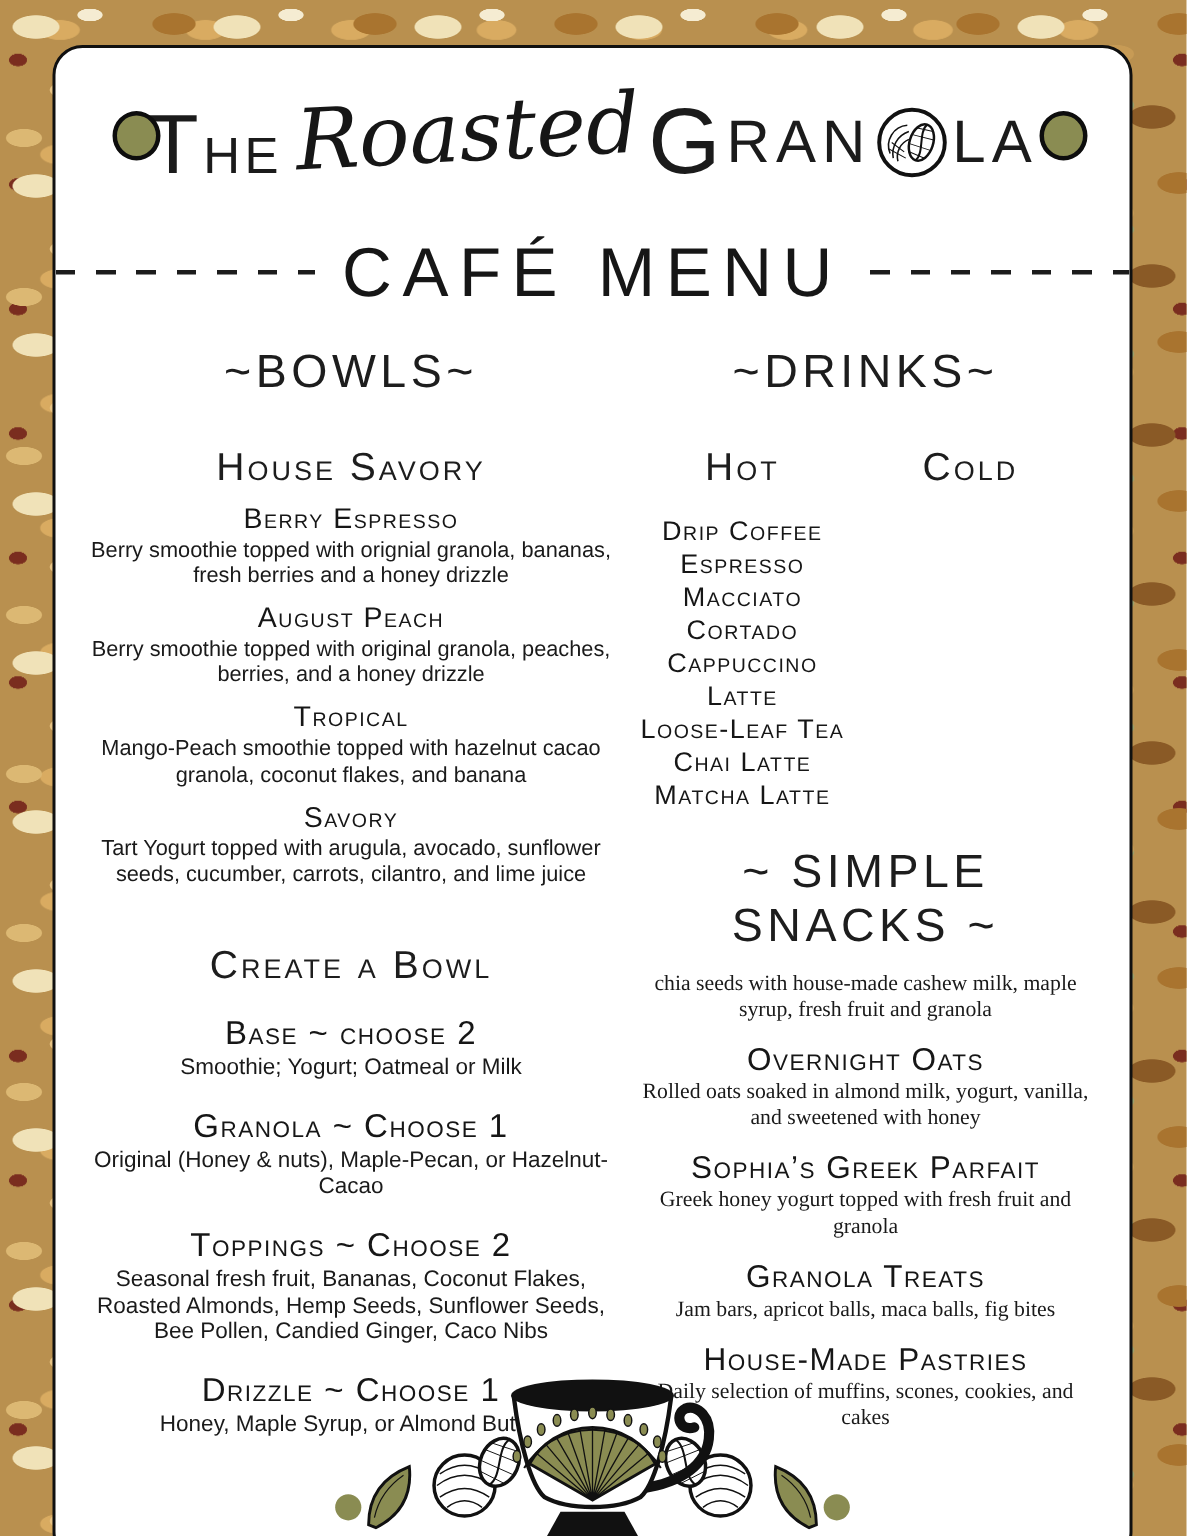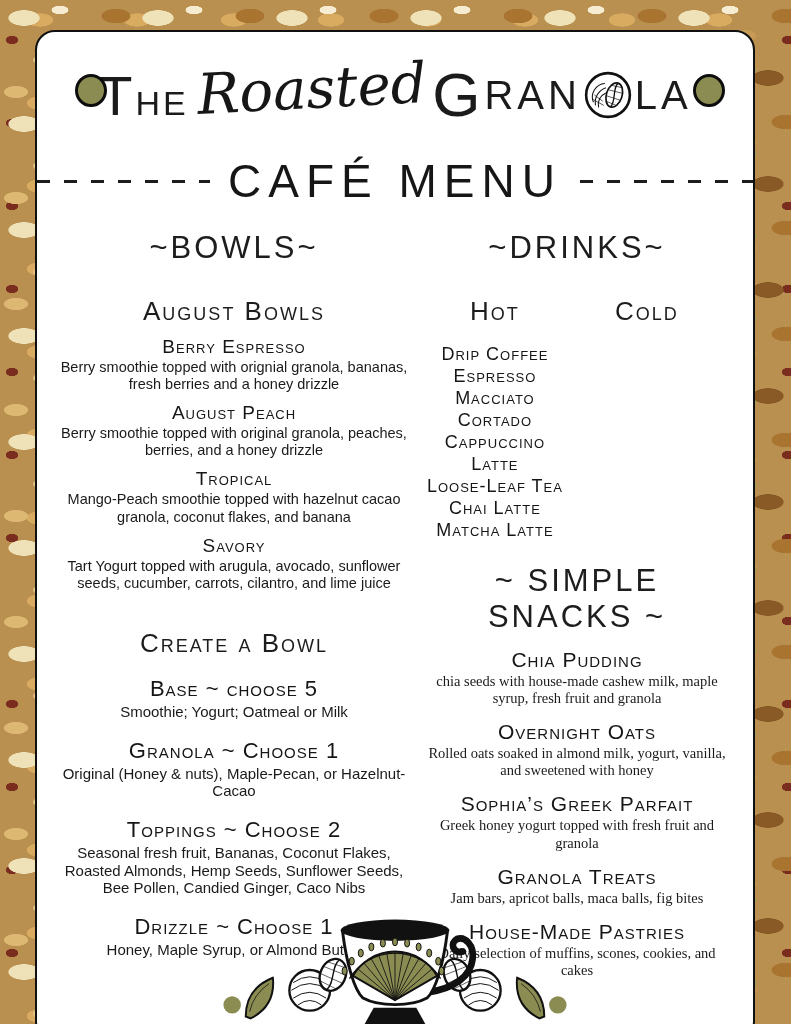--- a/index.html
+++ b/index.html
@@ -133,21 +133,21 @@
       <h1 class="menu-title">CAFÉ MENU</h1>
       <span class="dash-line"></span>
     </div>
   </header>
 
   <main class="columns">
 
     <section class="col-left">
       <h2 class="sec">~BOWLS~</h2>
 
-      <h3 class="sub house">August Bowls</h3>
+      <h3 class="sub house">House Savory</h3>
 
       <div class="item">
         <div class="item-name">Berry Espresso</div>
         <div class="item-desc">Berry smoothie topped with orignial granola, bananas, fresh berries and a honey drizzle</div>
       </div>
       <div class="item">
         <div class="item-name">August Peach</div>
         <div class="item-desc">Berry smoothie topped with original granola, peaches, berries, and a honey drizzle</div>
       </div>
       <div class="item">
@@ -156,21 +156,21 @@
       </div>
       <div class="item">
         <div class="item-name">Savory</div>
         <div class="item-desc">Tart Yogurt topped with arugula, avocado, sunflower seeds, cucumber, carrots, cilantro, and lime juice</div>
       </div>
 
       <h3 class="sub create-title">Create a Bowl</h3>
 
       <div class="create">
         <div class="item">
-          <div class="item-name">Base ~ choose 5</div>
+          <div class="item-name">Base ~ choose 2</div>
           <div class="item-desc">Smoothie; Yogurt; Oatmeal or Milk</div>
         </div>
         <div class="item">
           <div class="item-name">Granola ~ Choose 1</div>
           <div class="item-desc">Original (Honey &amp; nuts), Maple-Pecan, or Hazelnut-Cacao</div>
         </div>
         <div class="item">
           <div class="item-name">Toppings ~ Choose 2</div>
           <div class="item-desc">Seasonal fresh fruit, Bananas, Coconut Flakes, Roasted Almonds, Hemp Seeds, Sunflower Seeds, Bee Pollen, Candied Ginger, Caco Nibs</div>
         </div>
@@ -201,21 +201,20 @@
         </div>
         <div class="drink-col">
           <h3 class="sub">Cold</h3>
         </div>
       </div>
 
       <h2 class="sec snacks-title">~ SIMPLE SNACKS ~</h2>
 
       <div class="snacks">
         <div class="item">
-          <div class="item-name">Chia Pudding</div>
           <div class="item-desc">chia seeds with house-made cashew milk, maple syrup, fresh fruit and granola</div>
         </div>
         <div class="item">
           <div class="item-name">Overnight Oats</div>
           <div class="item-desc">Rolled oats soaked in almond milk, yogurt, vanilla, and sweetened with honey</div>
         </div>
         <div class="item">
           <div class="item-name">Sophia’s Greek Parfait</div>
           <div class="item-desc">Greek honey yogurt topped with fresh fruit and granola</div>
         </div>

